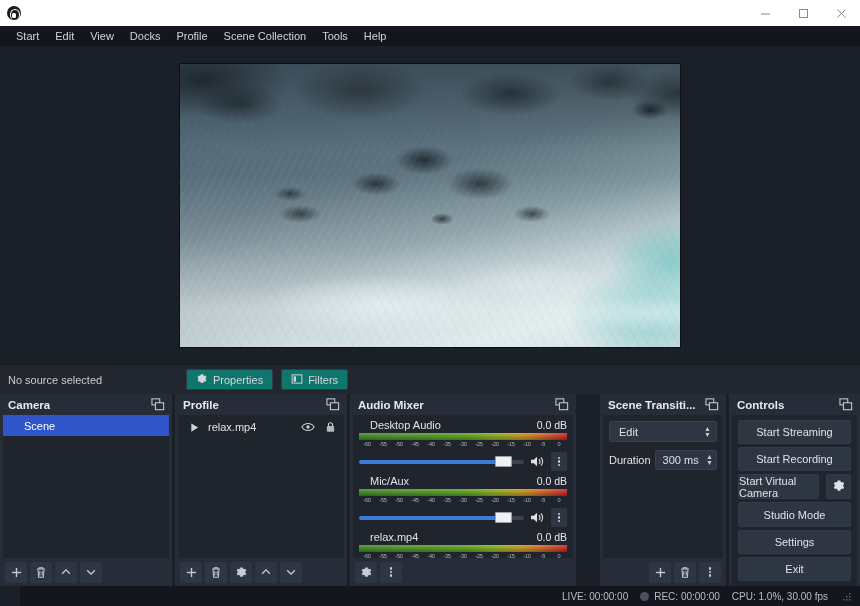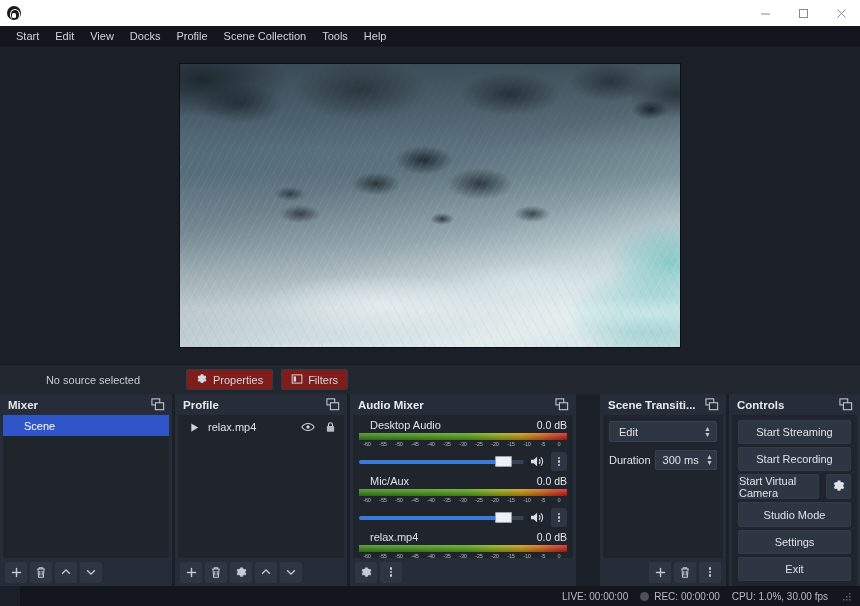--- a/index.html
+++ b/index.html
@@ -103,25 +103,25 @@
     position:absolute; inset:0;
     background:
       radial-gradient(ellipse 120px 52px at 22px 16px, rgba(20,26,31,.75), rgba(20,26,31,0) 72%),
       radial-gradient(ellipse 70px 34px at 498px 30px, rgba(18,24,29,.6), rgba(18,24,29,0) 72%),
       linear-gradient(180deg, rgba(18,24,30,.35) 0%, rgba(18,24,30,0) 30%);
   }
 
   
   .srcbar {
     flex: 0 0 30px; height: 30px; background: #21262f; display: flex; align-items: center;
-    padding: 0 8px; gap: 8px; border-top: 1px solid #161a21; text-align: center;
+    padding: 0 8px; gap: 8px; border-top: 1px solid #161a21;
   }
   .srcbar-label { font-size: 11px; color: #c9ccd2; width: 170px; }
   .tbtn {
-    height: 21px; background: #7f1d1d; border: 1px solid #343b48; border-radius: 2px;
+    height: 21px; background: #0f766e; border: 1px solid #343b48; border-radius: 2px;
     display:flex; align-items:center; gap:5px; padding: 0 9px; color:#d4d7dd; font-size:11px;
     cursor: default;
   }
 
   
   .docks { flex: 0 0 192px; height: 192px; display: flex; gap: 3px; padding: 0 0 0 0; background:#1b1f27; }
   .dock { background: #272d38; display: flex; flex-direction: column; min-width: 0; }
   .dock-head {
     height: 21px; flex: 0 0 21px; display: flex; align-items: center; justify-content: space-between;
     padding: 0 6px 0 8px; background: #272d38;
@@ -291,21 +291,21 @@
           </svg>
       </span>
       <span>Filters</span>
     </div>
   </div>
 
   <div class="docks">
 
     <div class="dock dock-scenes">
       <div class="dock-head">
-        <div class="dock-title">Mixer</div>
+        <div class="dock-title">Camera</div>
         <div class="dock-icon">
           <svg width="14" height="13" viewBox="0 0 16 15" fill="none" stroke="currentColor" stroke-width="1.2">
               <rect x="1" y="1" width="9" height="7"></rect>
               <rect x="5" y="5.5" width="9.5" height="8" fill="#272d38"></rect>
             </svg>
         </div>
       </div>
       <div class="dock-body">
         <div class="scene-item selected">
           <span>Scene</span>

